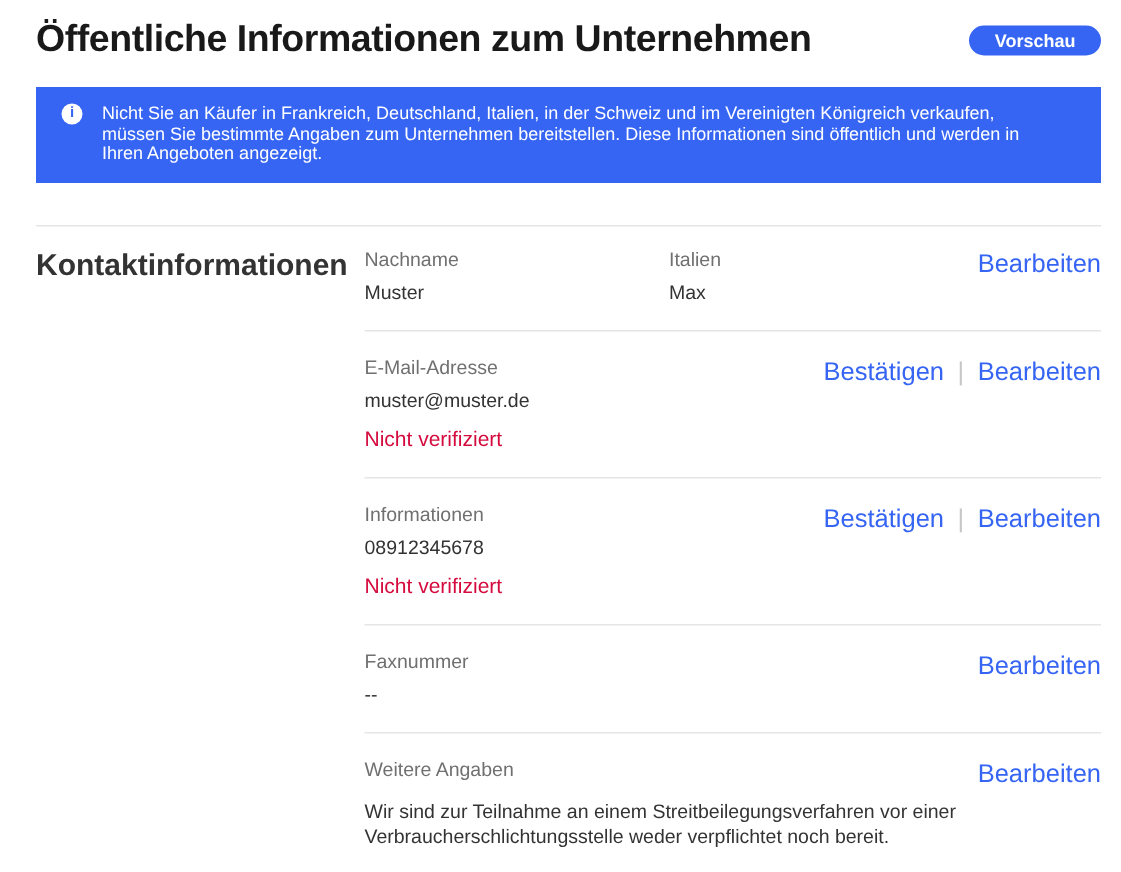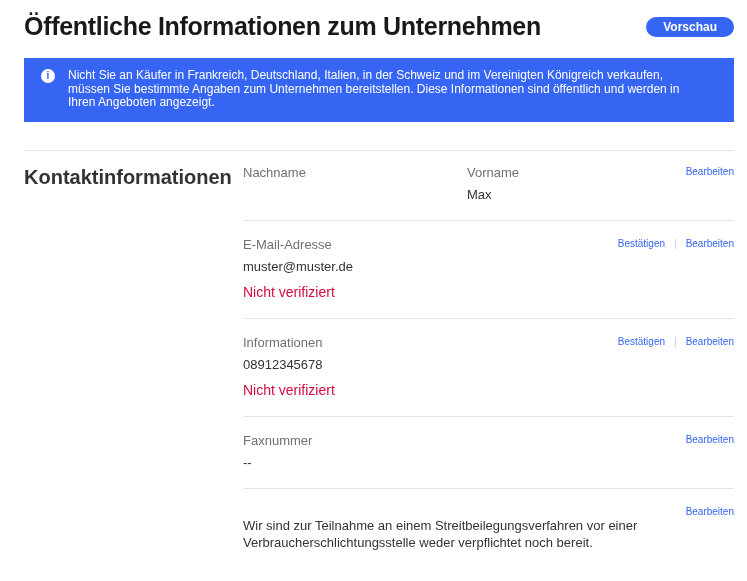--- a/index.html
+++ b/index.html
@@ -88,35 +88,35 @@
   .row {
     display: flex;
     justify-content: space-between;
     align-items: flex-start;
     border-bottom: 1px solid #e5e5e5;
     padding: 16px 0 18px 0;
   }
   .row:first-child { padding-top: 0; }
   .row:last-child { border-bottom: none; }
 
-  .fields-pair { display: flex; flex: 1; gap: 21px; }
+  .fields-pair { display: flex; flex: 1; }
   .field-w { width: 203px; flex: 0 0 203px; }
 
   .field-label { font-size: 13px; color: #707070; }
   .field-value { font-size: 13px; color: #333333; margin-top: 7px; }
   .field-status { font-size: 14px; color: #d50b3e; margin-top: 10px; }
   .field-paragraph {
     font-size: 13px;
     color: #333333;
     line-height: 16.5px;
     margin-top: 13px;
     max-width: 420px;
   }
 
-  .actions { white-space: nowrap; font-size: 10px; padding-top: 1px; }
+  .actions { white-space: nowrap; font-size: 17px; padding-top: 1px; }
   .action-link {
     color: #3665f3;
     text-decoration: none;
     cursor: pointer;
   }
   .action-sep { color: #c7c7c7; margin: 0 9px; }
 </style>
 </head>
 <body>
 
@@ -139,23 +139,24 @@
     <div class="left-col">
       <div class="section-heading">Kontaktinformationen</div>
     </div>
 
     <div class="content">
 
       <div class="row">
         <div class="fields-pair">
           <div class="field-w">
             <div class="field-label">Nachname</div>
+            <div class="field-value">Muster</div>
           </div>
           <div>
-            <div class="field-label">Vorname</div>
+            <div class="field-label">Italien</div>
             <div class="field-value">Max</div>
           </div>
         </div>
         <div class="actions">
           <a class="action-link">Bearbeiten</a>
         </div>
       </div>
 
       <div class="row">
         <div>
@@ -184,20 +185,21 @@
           <div class="field-label">Faxnummer</div>
           <div class="field-value">--</div>
         </div>
         <div class="actions">
           <a class="action-link">Bearbeiten</a>
         </div>
       </div>
 
       <div class="row">
         <div>
+          <div class="field-label">Weitere Angaben</div>
           <div class="field-paragraph">Wir sind zur Teilnahme an einem Streitbeilegungsverfahren vor einer Verbraucherschlichtungsstelle weder verpflichtet noch bereit.</div>
         </div>
         <div class="actions">
           <a class="action-link">Bearbeiten</a>
         </div>
       </div>
 
     </div>
   </div>
 </div>

